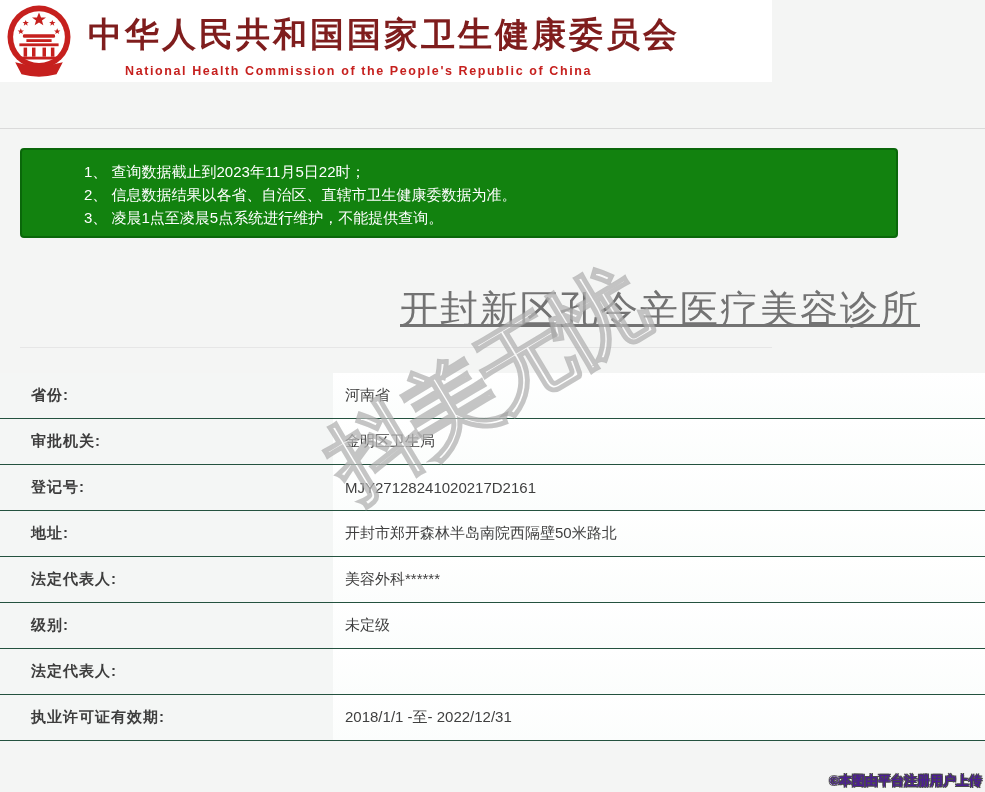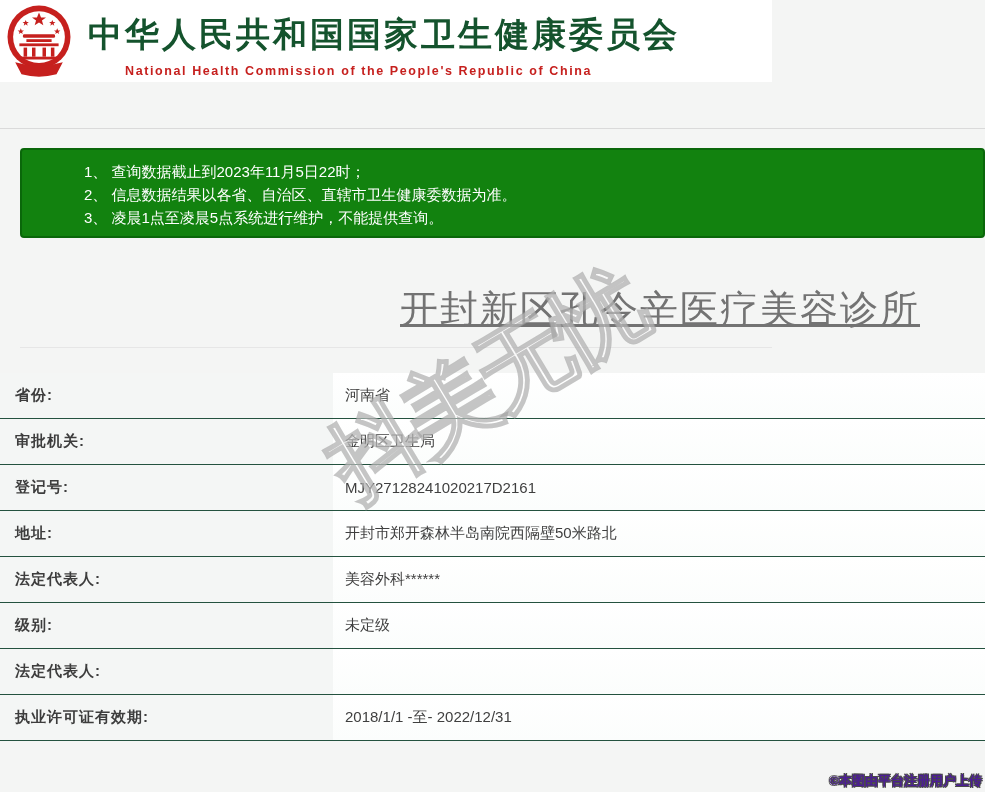--- a/index.html
+++ b/index.html
@@ -6,45 +6,45 @@
   body{
     width:985px;height:792px;position:relative;overflow:hidden;
     background:#f4f5f4;
     font-family:"Liberation Sans","DejaVu Sans",sans-serif;
   }
   
   .banner{position:absolute;left:0;top:0;width:772px;height:82px;background:#ffffff;}
   .emblem{position:absolute;left:4px;top:4px;width:70px;height:76px;}
   .banner-text{position:absolute;left:88px;top:12px;}
   .banner-cn{
-    font-size:34px;font-weight:bold;color:#14532d;letter-spacing:3px;white-space:nowrap;
+    font-size:34px;font-weight:bold;color:#7f1d1d;letter-spacing:3px;white-space:nowrap;
   }
   .banner-en{
     margin-top:6px;font-size:12.5px;font-weight:bold;color:#c6201e;letter-spacing:1.6px;white-space:nowrap;padding-left:37px;
   }
   .top-divider{position:absolute;left:0;top:128px;width:985px;height:0;border-top:1px solid #dadada;}
   
   .notice{
-    position:absolute;left:20px;top:148px;width:965px;height:90px;box-sizing:border-box;
+    position:absolute;left:20px;top:148px;width:878px;height:90px;box-sizing:border-box;
     background:#12820f;border:2px solid #0a670a;border-radius:4px;
     color:#ffffff;font-size:15px;line-height:23px;
     padding:10px 10px 0 62px;
   }
   
   .result-title{
     position:absolute;left:400px;top:284px;
     font-size:38px;color:#737373;letter-spacing:2px;white-space:nowrap;text-decoration:underline;
   }
   .title-underline{position:absolute;left:20px;top:347px;width:752px;height:0;border-top:1px solid #e6e6e6;}
   
   .info-table{position:absolute;left:0;top:373px;width:985px;}
   .row{display:flex;height:45px;border-bottom:1px solid #24523f;}
   .cell-label{
     width:333px;box-sizing:border-box;background:#f4f6f5;
-    display:flex;align-items:center;padding-left:15px;
+    display:flex;align-items:center;padding-left:31px;
     font-size:15px;font-weight:bold;color:#3d3d3d;letter-spacing:1px;
   }
   .cell-value{
     flex:1;background:linear-gradient(#ffffff,#fbfdfc);
     display:flex;align-items:center;padding-left:12px;
     font-size:15px;color:#3f3f3f;
   }
   
   .watermark{
     position:absolute;left:285px;top:300px;width:400px;height:170px;z-index:5;

